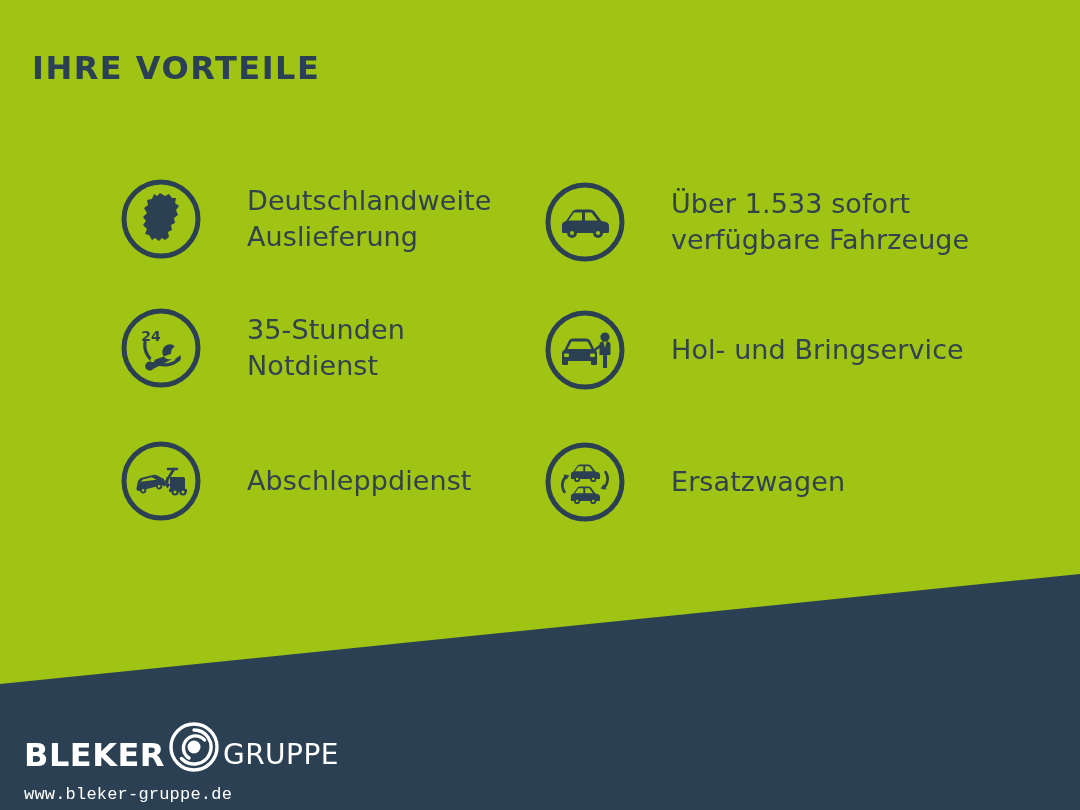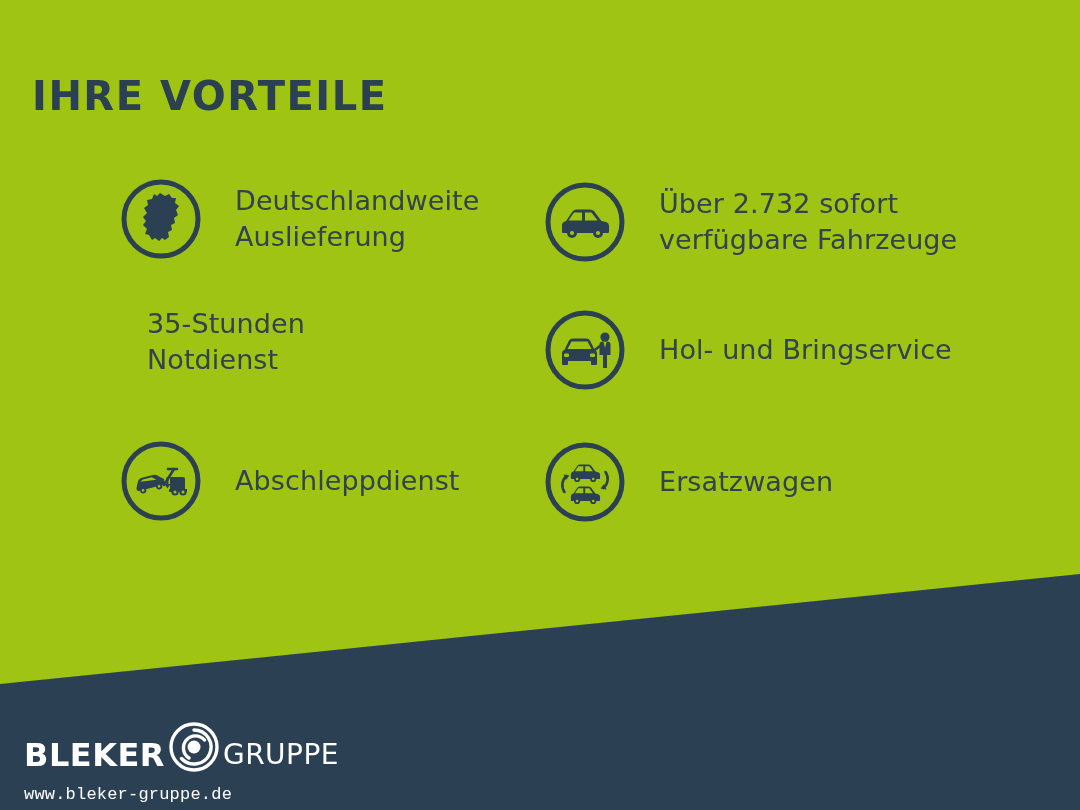--- a/index.html
+++ b/index.html
@@ -23,33 +23,33 @@
     left: 0; top: 0;
     width: 1080px;
     height: 810px;
     background: #9fc413;
     
     clip-path: polygon(0 0, 1080px 0, 1080px 574px, 0 684px);
   }
   #page-title {
     position: absolute;
     left: 32px;
-    top: 76px;
+    top: 52px;
     font-family: "DejaVu Sans", sans-serif;
     font-weight: bold;
-    font-size: 40px;
+    font-size: 32px;
     letter-spacing: 1.5px;
     color: #2b4053;
     line-height: 1;
   }
   .benefit {
     position: absolute;
     display: flex;
     align-items: center;
-    gap: 4px;
+    gap: 16px;
   }
   .benefit-icon {
     width: 84px;
     height: 84px;
     flex: 0 0 84px;
     position: relative;
   }
   .benefit-icon svg {
     display: block;
     width: 84px;
@@ -135,20 +135,32 @@
         <path d="M41 16 L46 19 L50 17 L53 21 L57 21 L56 26 L60 29 L57 33 L59 38 L55 41 L56 46
                  L52 48 L53 53 L49 55 L50 60 L46 63 L43 61 L40 64 L36 61 L33 63 L30 58 L26 57
                  L28 52 L24 48 L27 44 L24 40 L28 36 L25 31 L29 28 L28 23 L33 22 L35 17 L38 19 Z" fill="#2b4053"></path>
       </svg>
     </div>
     <div class="benefit-label">Deutschlandweite
 Auslieferung</div>
   </div>
 
   <div class="benefit" id="benefit-1">
+    <div class="benefit-icon">
+      <svg viewBox="0 0 84 84" xmlns="http://www.w3.org/2000/svg">
+        <circle cx="42" cy="42" r="37" fill="none" stroke="#2b4053" stroke-width="5"></circle>
+        <path d="M26 36 A20 20 0 0 0 60 53" fill="none" stroke="#2b4053" stroke-width="3.2" stroke-linecap="round"></path>
+        <path d="M62 49 L61 55 L55.5 53.2 Z" fill="#2b4053"></path>
+        <text x="32" y="35" font-family="DejaVu Sans, sans-serif" font-size="14" font-weight="bold" fill="#2b4053" text-anchor="middle">24</text>
+        <g transform="rotate(42 42 44)">
+          <path d="M50 32 a7.5 7.5 0 1 0 7 9.5 L49 63 a4.6 4.6 0 1 1 -7.5 -3.2 L52 40 a7.5 7.5 0 0 1 -2 -8 Z" fill="#2b4053"></path>
+        </g>
+        <circle cx="33.5" cy="54" r="2.2" fill="#9fc413"></circle>
+      </svg>
+    </div>
     <div class="benefit-label">35-Stunden
 Notdienst</div>
   </div>
 
   <div class="benefit" id="benefit-2">
     <div class="benefit-icon">
       <svg viewBox="0 0 84 84" xmlns="http://www.w3.org/2000/svg">
         <circle cx="42" cy="42" r="37" fill="none" stroke="#2b4053" stroke-width="5"></circle>
 
         <g transform="rotate(-14 31 46)">
@@ -184,21 +196,21 @@
         <path d="M19 52 L19 45 Q19 42 23 41 L29.5 31.5 Q31 29.5 34 29.5 L47 29.5 Q49.5 29.5 51 31
                  L58.5 41 L63 42 Q66 43 66 46 L66 52 Q66 53 65 53 L20 53 Q19 53 19 52 Z" fill="#2b4053"></path>
         <path d="M25.5 40.5 L31 32.5 L39 32.5 L39 40.5 Z" fill="#9fc413"></path>
         <path d="M42 32.5 L48.5 32.5 L54.5 40.5 L42 40.5 Z" fill="#9fc413"></path>
         <circle cx="29" cy="53" r="5" fill="#2b4053"></circle>
         <circle cx="29" cy="53" r="2.1" fill="#9fc413"></circle>
         <circle cx="55" cy="53" r="5" fill="#2b4053"></circle>
         <circle cx="55" cy="53" r="2.1" fill="#9fc413"></circle>
       </svg>
     </div>
-    <div class="benefit-label">Über 2.732 sofort
+    <div class="benefit-label">Über 1.533 sofort
 verfügbare Fahrzeuge</div>
   </div>
 
   <div class="benefit" id="benefit-4">
     <div class="benefit-icon">
       <svg viewBox="0 0 84 84" xmlns="http://www.w3.org/2000/svg">
         <circle cx="42" cy="42" r="37" fill="none" stroke="#2b4053" stroke-width="5"></circle>
 
         <path d="M19 56 L19 45 Q19 42.5 21.5 41.8 L26 32.5 Q27 30.5 30 30.5 L43 30.5 Q46 30.5 47 32.5
                  L51.5 41.8 Q54 42.5 54 45 L54 56 Q54 57 53 57 L49 57 Q48 57 48 56 L48 53 L25 53

